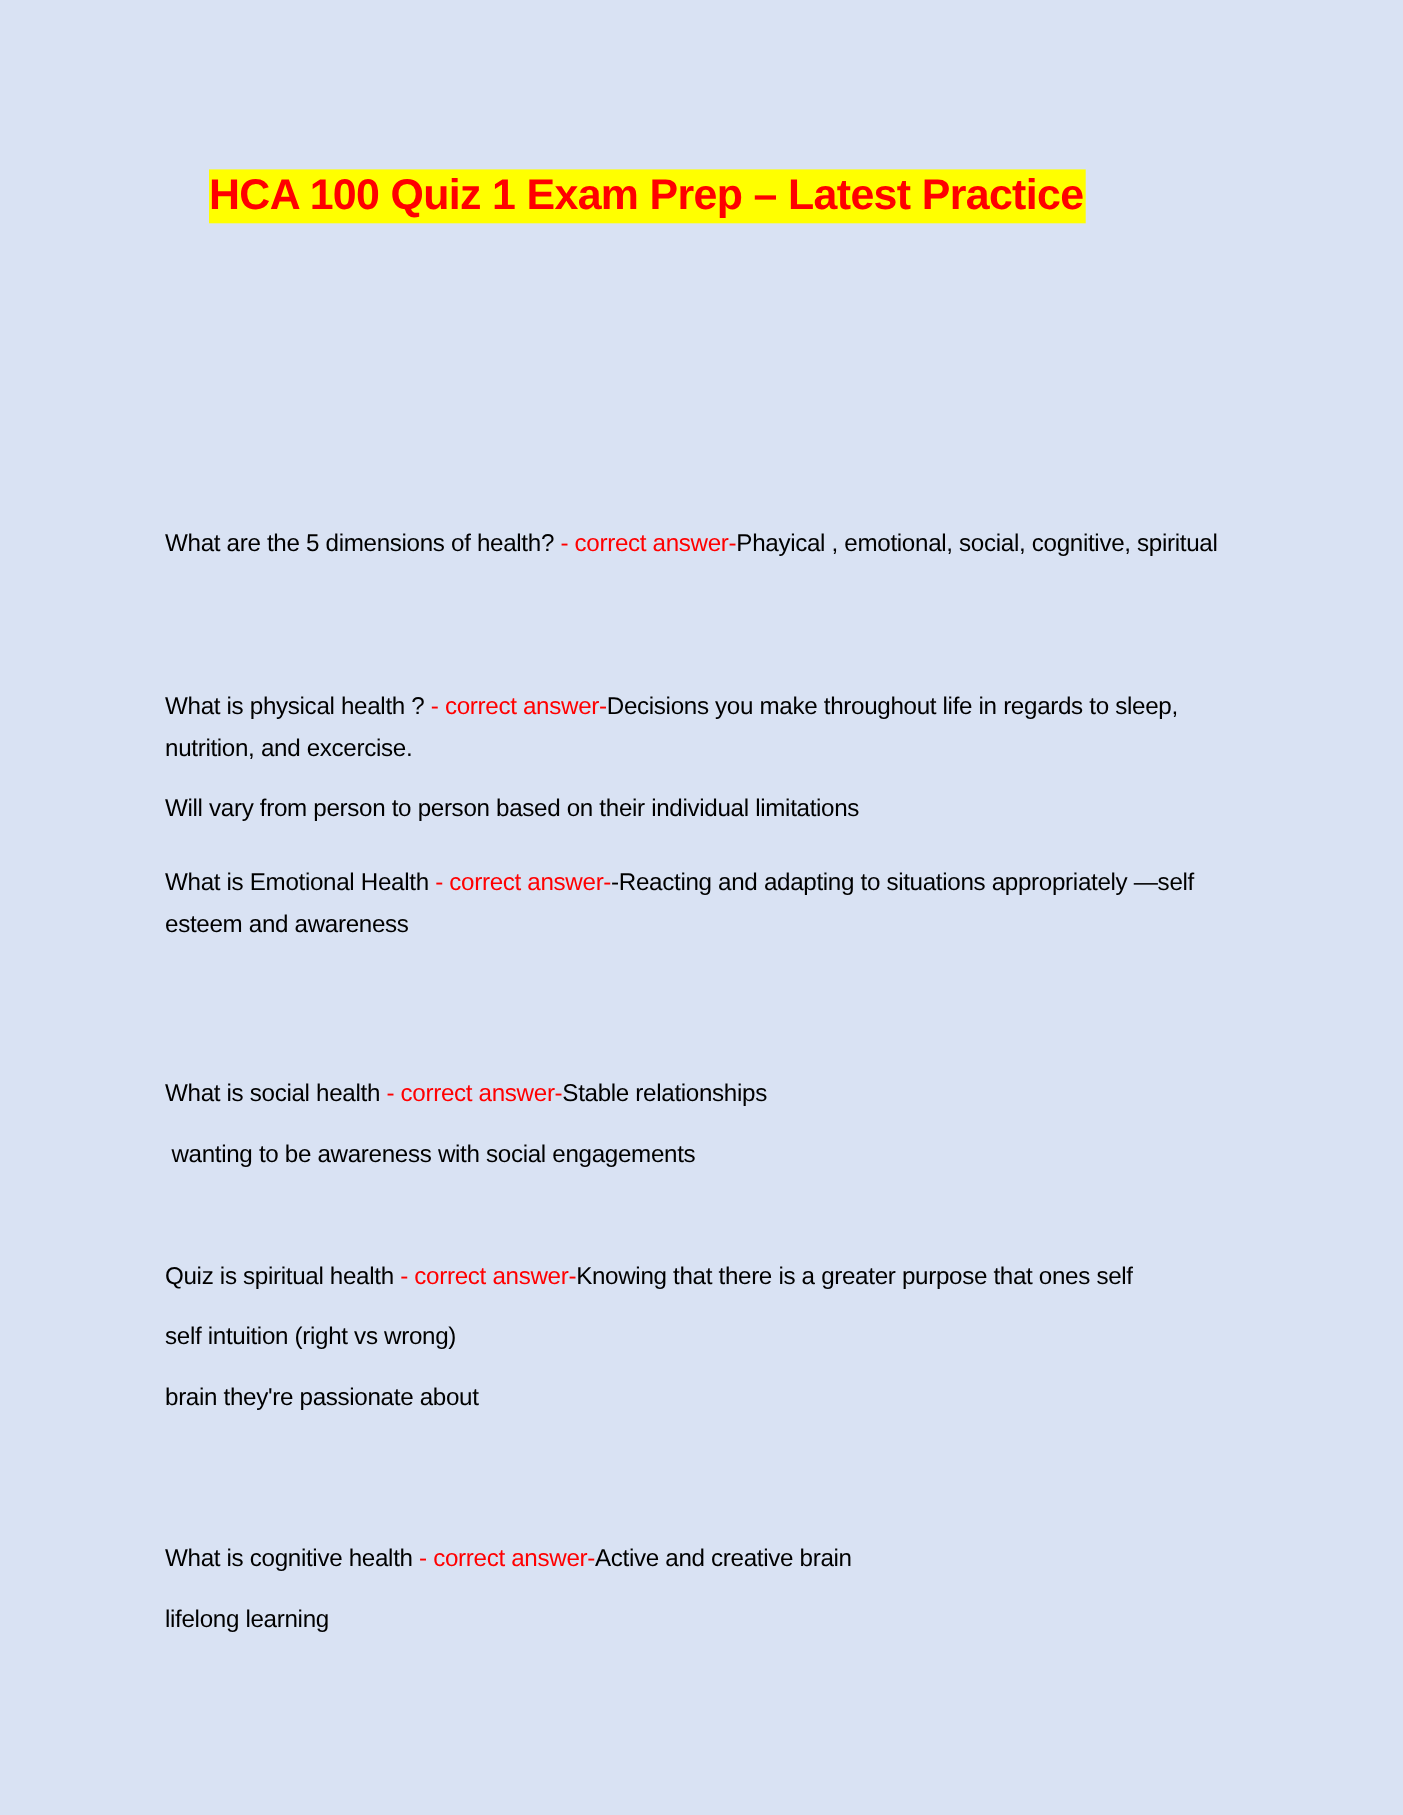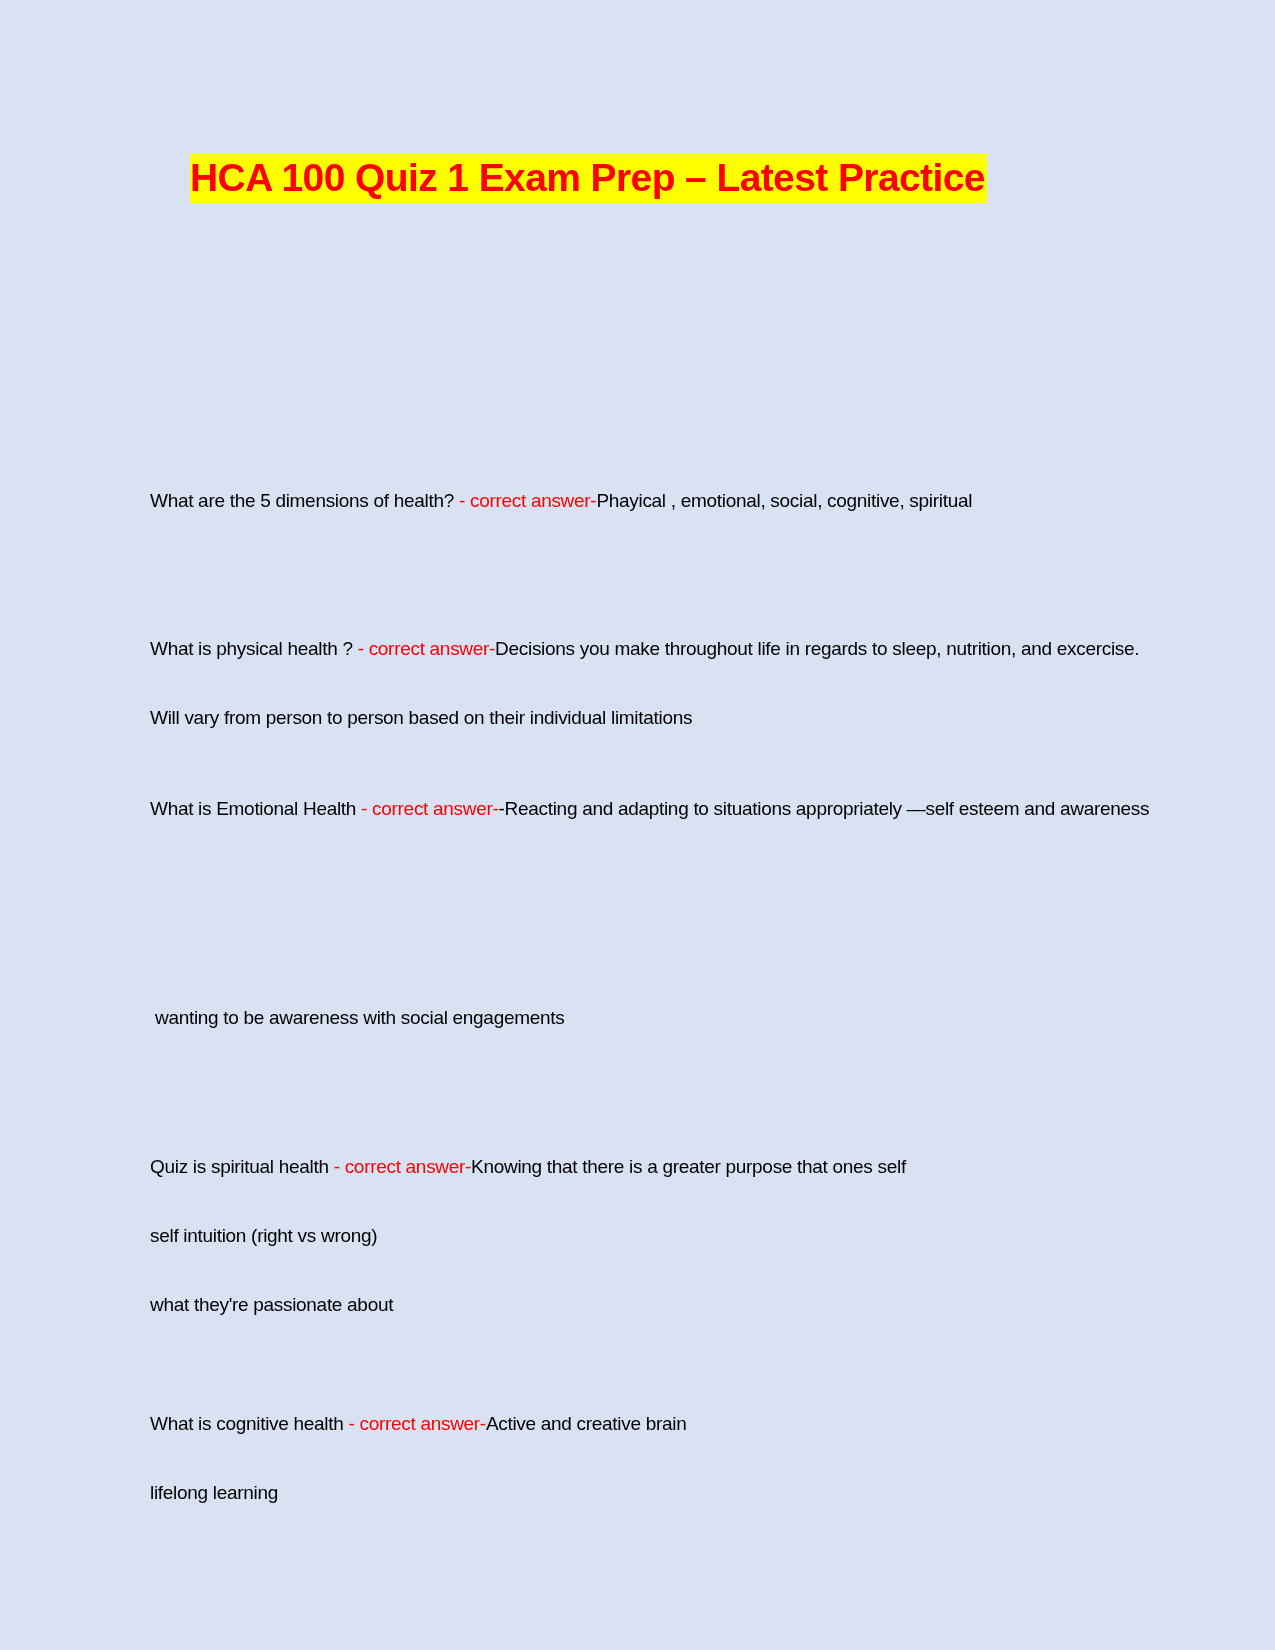--- a/index.html
+++ b/index.html
@@ -34,22 +34,22 @@
       padding-left: 40px;
     }
     .title .hl {
       background: #ffff00;
       padding: 2px 2px 4px 0;
     }
     .qa {
       position: absolute;
       left: 0;
       width: 1000px;
-      font-size: 19px;
-      line-height: 52px;
+      font-size: 22px;
+      line-height: 38px;
       letter-spacing: -0.3px;
     }
     .qa p {
       margin: 0;
     }
     .qa p.extra {
       margin-top: 17px;
     }
     .label {
       color: #ff0000;
@@ -71,27 +71,28 @@
   <div class="qa" style="top:623px;">
     <p><span>What is physical health ? </span><span class="label">- correct answer-</span><span>Decisions you make throughout life in regards to sleep, nutrition, and excercise.</span></p>
     <p class="extra">Will vary from person to person based on their individual limitations</p>
   </div>
 
   <div class="qa" style="top:783px;">
     <p><span>What is Emotional Health </span><span class="label">- correct answer-</span><span>-Reacting and adapting to situations appropriately —self esteem and awareness</span></p>
   </div>
 
   <div class="qa" style="top:975px;">
+    <p><span>What is social health </span><span class="label">- correct answer-</span><span>Stable relationships</span></p>
     <p class="extra" style="white-space:pre;"> wanting to be awareness with social engagements</p>
   </div>
 
   <div class="qa" style="top:1141px;">
     <p><span>Quiz is spiritual health </span><span class="label">- correct answer-</span><span>Knowing that there is a greater purpose that ones self</span></p>
     <p class="extra">self intuition (right vs wrong)</p>
-    <p class="extra">what they're passionate about</p>
+    <p class="extra">brain they're passionate about</p>
   </div>
 
   <div class="qa" style="top:1398px;">
     <p><span>What is cognitive health </span><span class="label">- correct answer-</span><span>Active and creative brain</span></p>
     <p class="extra">lifelong learning</p>
   </div>
 
 </div>
 
 </body></html>

